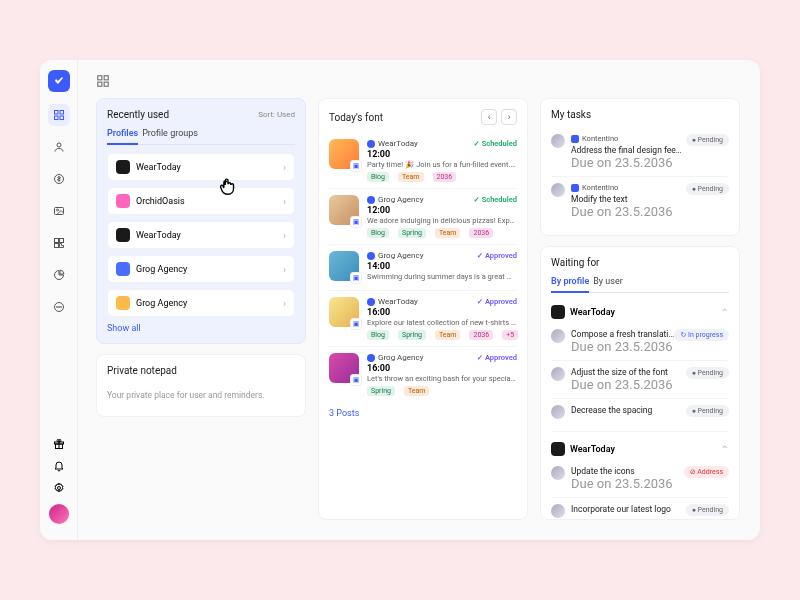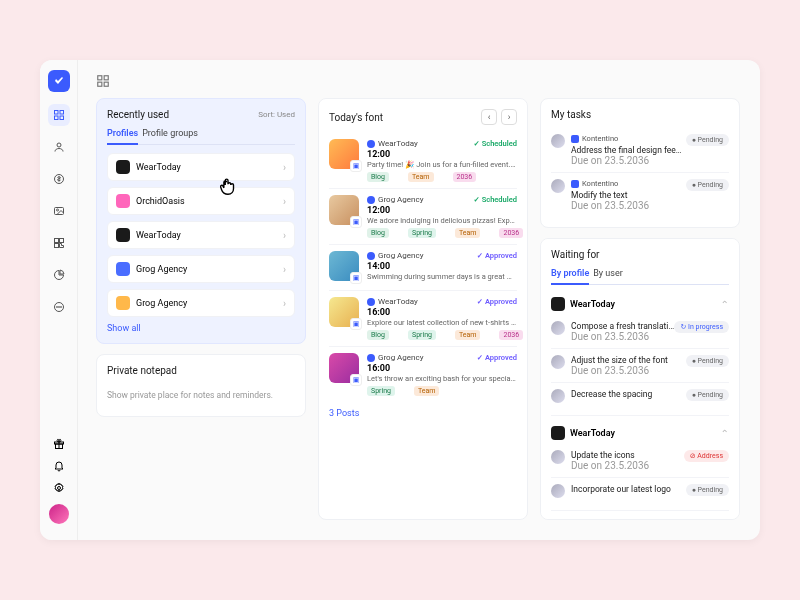--- a/index.html
+++ b/index.html
@@ -46,34 +46,34 @@
 .thumb .ov { position:absolute; right:-3px; bottom:-3px; width:12px; height:12px; border-radius:3px; background:#fff; border:1px solid #eee; display:flex; align-items:center; justify-content:center; font-size:7px; color:#3b5bfd; }
 .post-body { flex:1; min-width:0; }
 .post-top { display:flex; align-items:center; justify-content:space-between; }
 .post-pf { display:flex; align-items:center; gap:3px; font-size:8px; color:#444; }
 .post-pf .dot { width:8px; height:8px; border-radius:50%; }
 .status { font-size:7.5px; font-weight:600; display:flex; align-items:center; gap:2px;}
 .status.sch { color:#1aa968; }
 .status.apr { color:#6d5bff; }
 .post-time { font-size:9px; font-weight:700; margin:1px 0; }
 .post-text { font-size:7.5px; color:#666; white-space:nowrap; overflow:hidden; text-overflow:ellipsis; }
-.tags { display:flex; gap:19px; margin-top:3px; }
+.tags { display:flex; gap:9px; margin-top:3px; }
 .tag { font-size:7px; padding:1px 4px; border-radius:3px; }
 .tag.blog { background:#e0f2e9; color:#1a7a4a; }
 .tag.spring { background:#dff4ec; color:#1a7a4a; }
 .tag.team { background:#fce9d9; color:#b35f00; }
 .tag.yr { background:#f9dcee; color:#b8308a; }
 .posts-more { font-size:9px; color:#3b5bfd; margin-top:6px; cursor:pointer; }
 .task { display:flex; align-items:flex-start; justify-content:space-between; padding:6px 0; border-bottom:1px solid #f2f3f7; }
 .task:last-child { border-bottom:none; }
 .task-l { display:flex; gap:6px; flex:1; min-width:0;}
 .tav { width:14px; height:14px; border-radius:50%; flex-shrink:0; background:linear-gradient(135deg,#aab,#dde); }
 .task-txt { min-width:0; }
 .task-title { font-size:8.5px; color:#1a1a1a; white-space:nowrap; overflow:hidden; text-overflow:ellipsis; }
-.task-due { font-size:10px; color:#999; }
+.task-due { font-size:13px; color:#999; }
 .badge { font-size:7px; padding:2px 6px; border-radius:8px; display:flex; align-items:center; gap:2px; white-space:nowrap; }
 .badge.pending { background:#f0f1f5; color:#666; }
 .badge.progress { background:#f0f1f5; color:#3b5bfd; }
 .badge.blocked { background:#fde9e9; color:#d33; }
 .kont { font-size:7.5px; color:#555; display:flex; align-items:center; gap:3px; margin-bottom:2px;}
 .kont .ki { width:8px; height:8px; background:#3b5bfd; border-radius:2px; }
 .wf-section { border-bottom:1px solid #f2f3f7; padding-bottom:6px; margin-bottom:6px;}
 .wf-hd { display:flex; align-items:center; justify-content:space-between; padding:4px 0; cursor:pointer; }
 .wf-hd .wlbl { display:flex; align-items:center; gap:5px; font-size:9px; font-weight:600; }
 .wf-hd .wpic { width:14px; height:14px; border-radius:4px; }
@@ -228,21 +228,21 @@
                 </span>
                 <span class="chev">›</span>
               </div>
             </div>
           <div class="show-all">Show all</div>
         </div>
         <div class="card">
           <div class="card-hd">
               <span class="ttl">Private notepad</span>
             </div>
-          <div class="notepad">Show private place for notes and reminders.</div>
+          <div class="notepad">Your private place for user and reminders.</div>
         </div>
       </div>
 
       <div class="col col2">
         <div class="card" style="flex:1; overflow:hidden;">
           <div class="card-hd">
             <span class="ttl">Today's font</span>
             <div class="posts-nav">
               <div class="nb">‹</div>
               <div class="nb">›</div>

